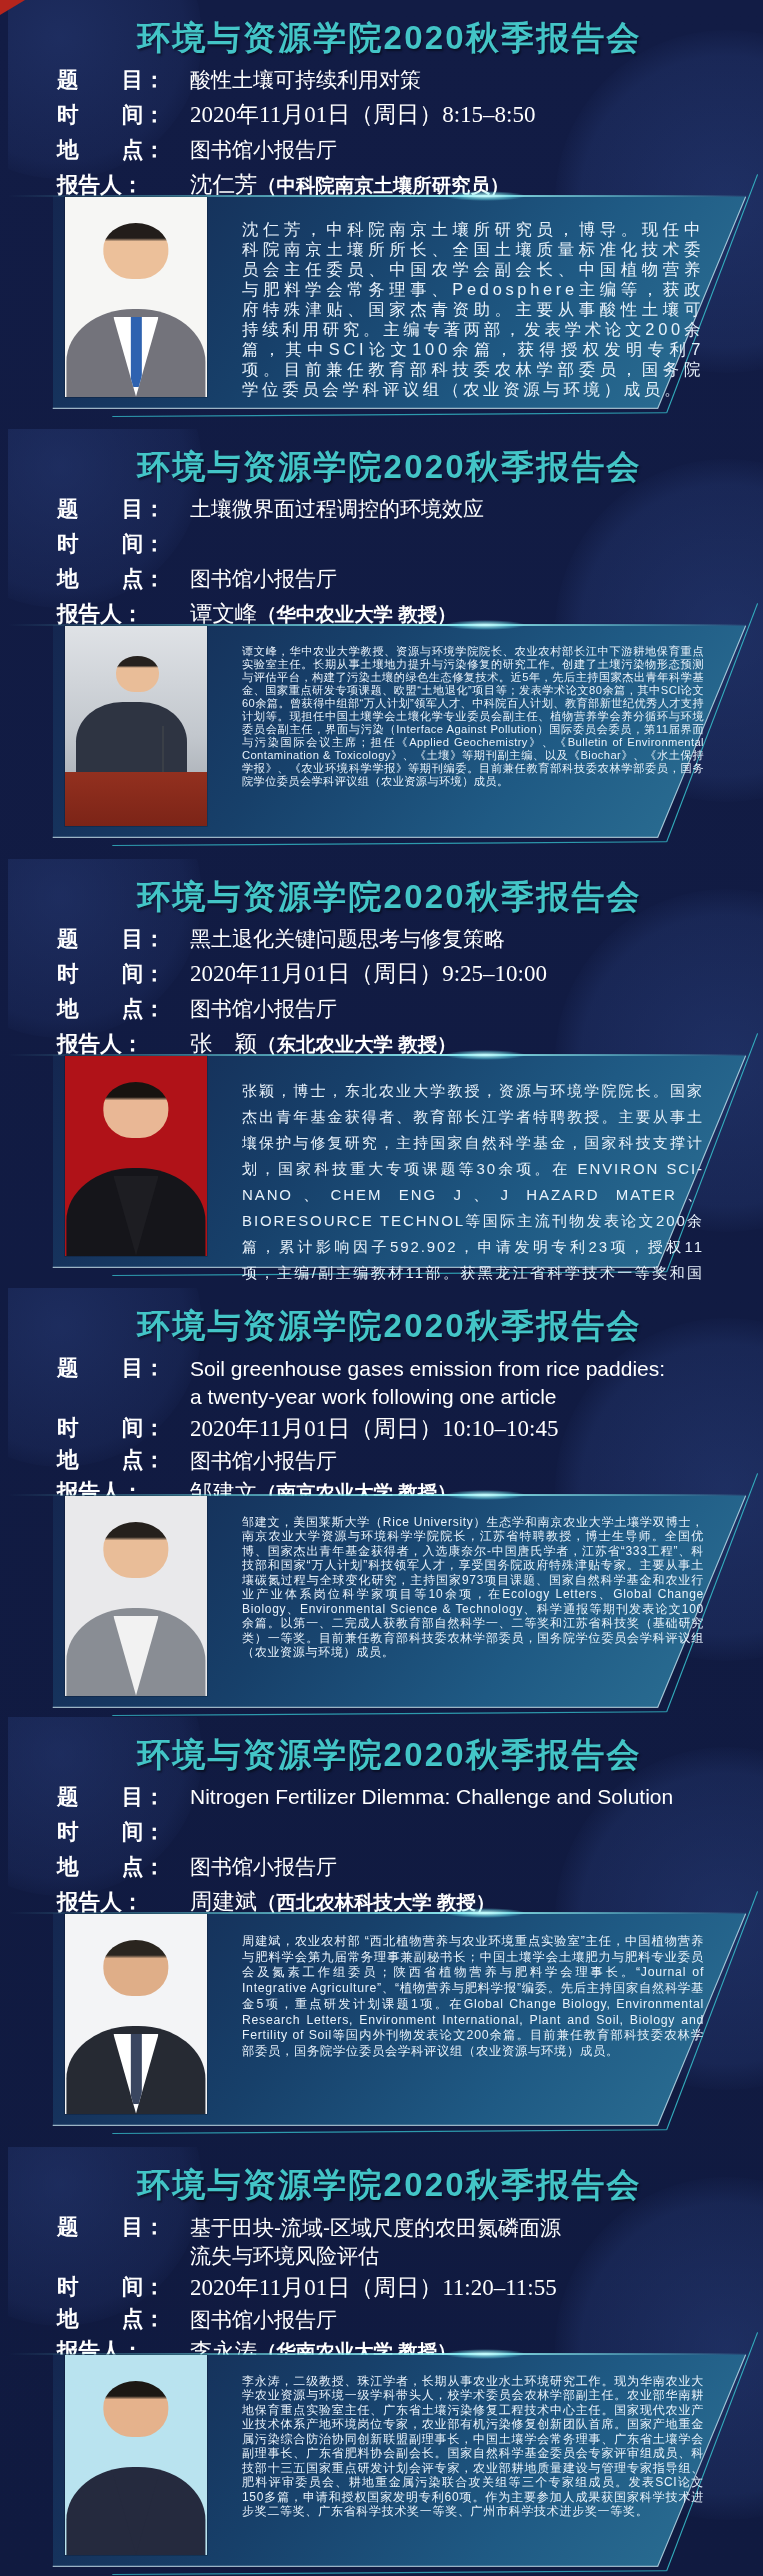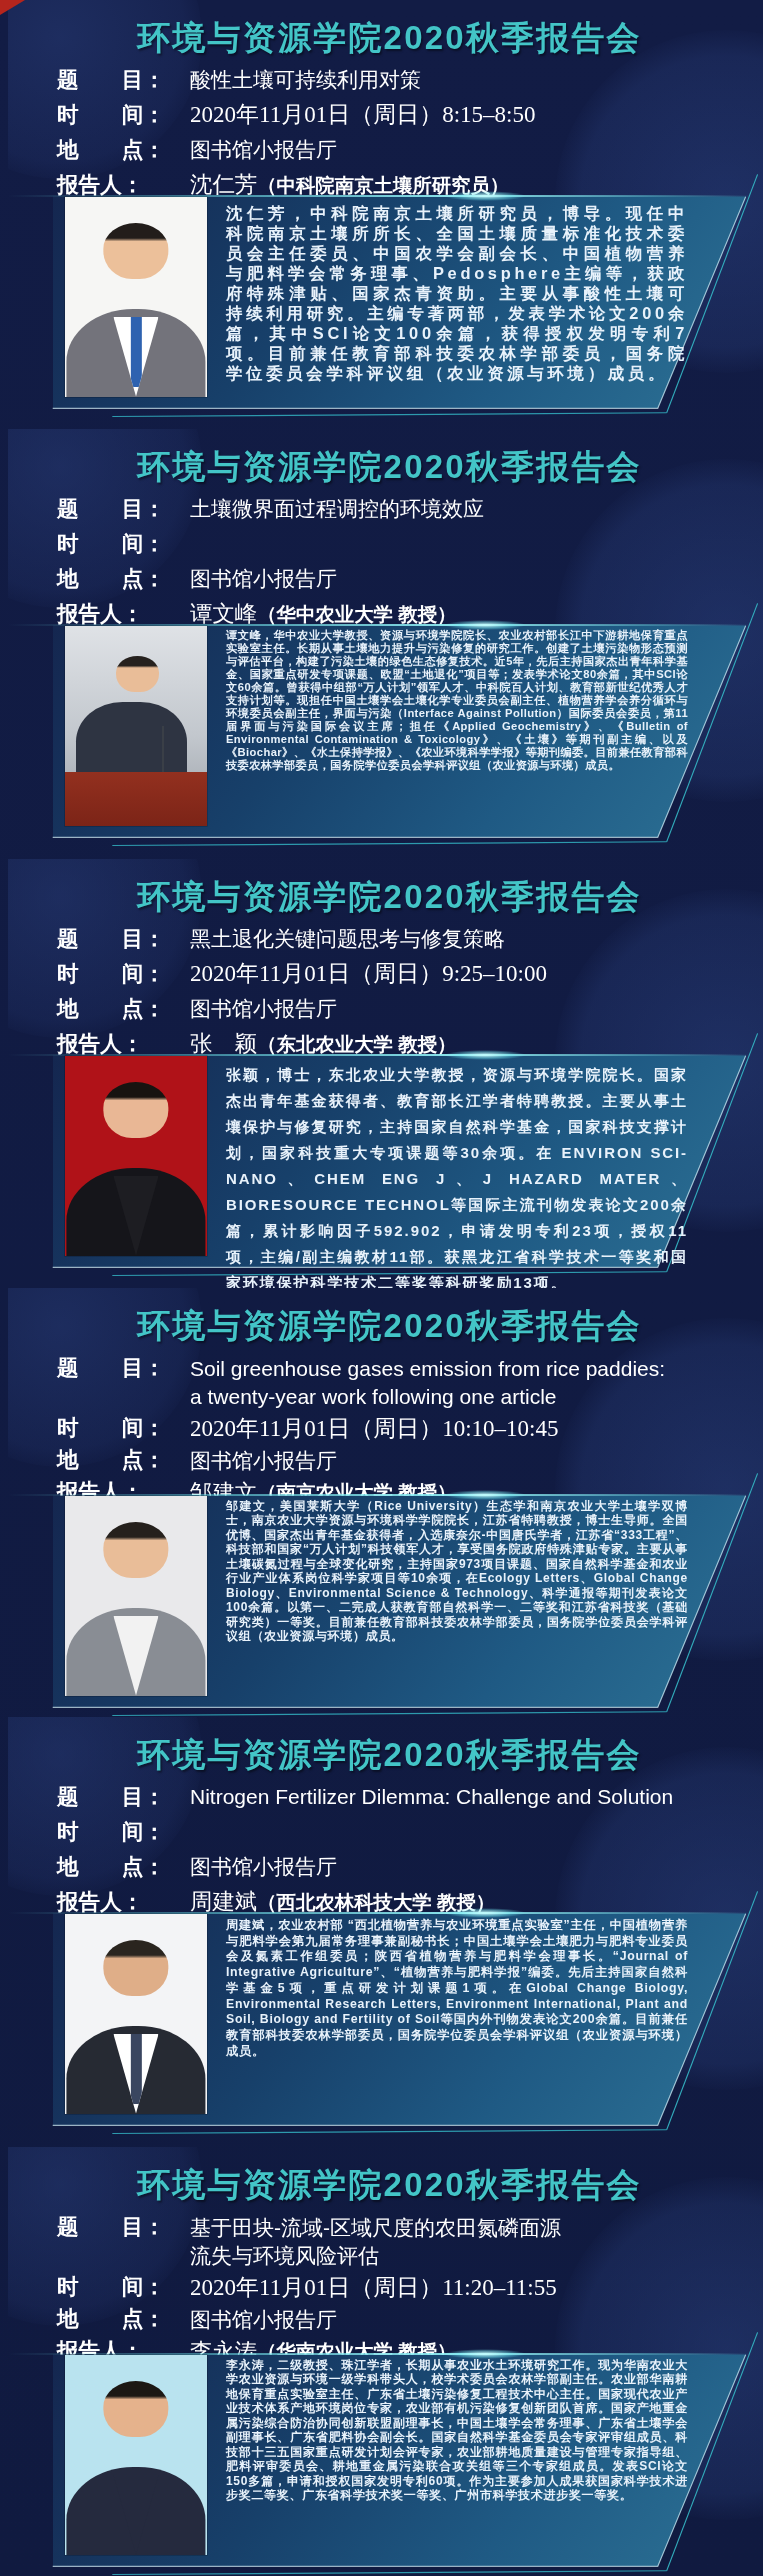--- a/index.html
+++ b/index.html
@@ -94,22 +94,22 @@
   .ph2 .ph-body{left:8%;bottom:26%;transform:none;width:78%;height:36%;background:#2e3442;border-radius:42% 42% 0 0/55% 55% 0 0;}
   .ph2 .ph-extra{
     left:auto;right:0;bottom:0;transform:none;width:100%;height:27%;
     clip-path:none;background:linear-gradient(180deg,#93301f 0%,#7c2417 100%);
   }
   .ph2 .ph-extra::after{
     left:68%;top:-46px;transform:none;width:2.2px;height:46px;background:#3a3f47;
   }
   
   .bio-text{
-    position:absolute;left:218px;top:7.5px;width:462px;margin:0;z-index:4;
-    color:#e8f2fb;text-align:justify;font-weight:700;
+    position:absolute;left:218px;top:7.5px;width:462px;margin:16px;z-index:4;
+    color:#e8f2fb;text-align:justify;font-weight:400;
   }
   .bt1{font-size:16.4px;letter-spacing:3.7px;line-height:20px;}
   .bt2{font-size:11.2px;letter-spacing:0.4px;line-height:13px;top:4.5px;}
   .bt3{font-size:15px;letter-spacing:1.9px;line-height:26px;}
   .bt4{font-size:12px;letter-spacing:0.7px;line-height:14.5px;top:4.5px;}
   .bt5{font-size:12.3px;letter-spacing:0.7px;line-height:15.7px;top:6px;}
   .bt6{font-size:12px;letter-spacing:0.7px;line-height:14.5px;top:4.5px;}
 </style>
 </head>
 <body>

